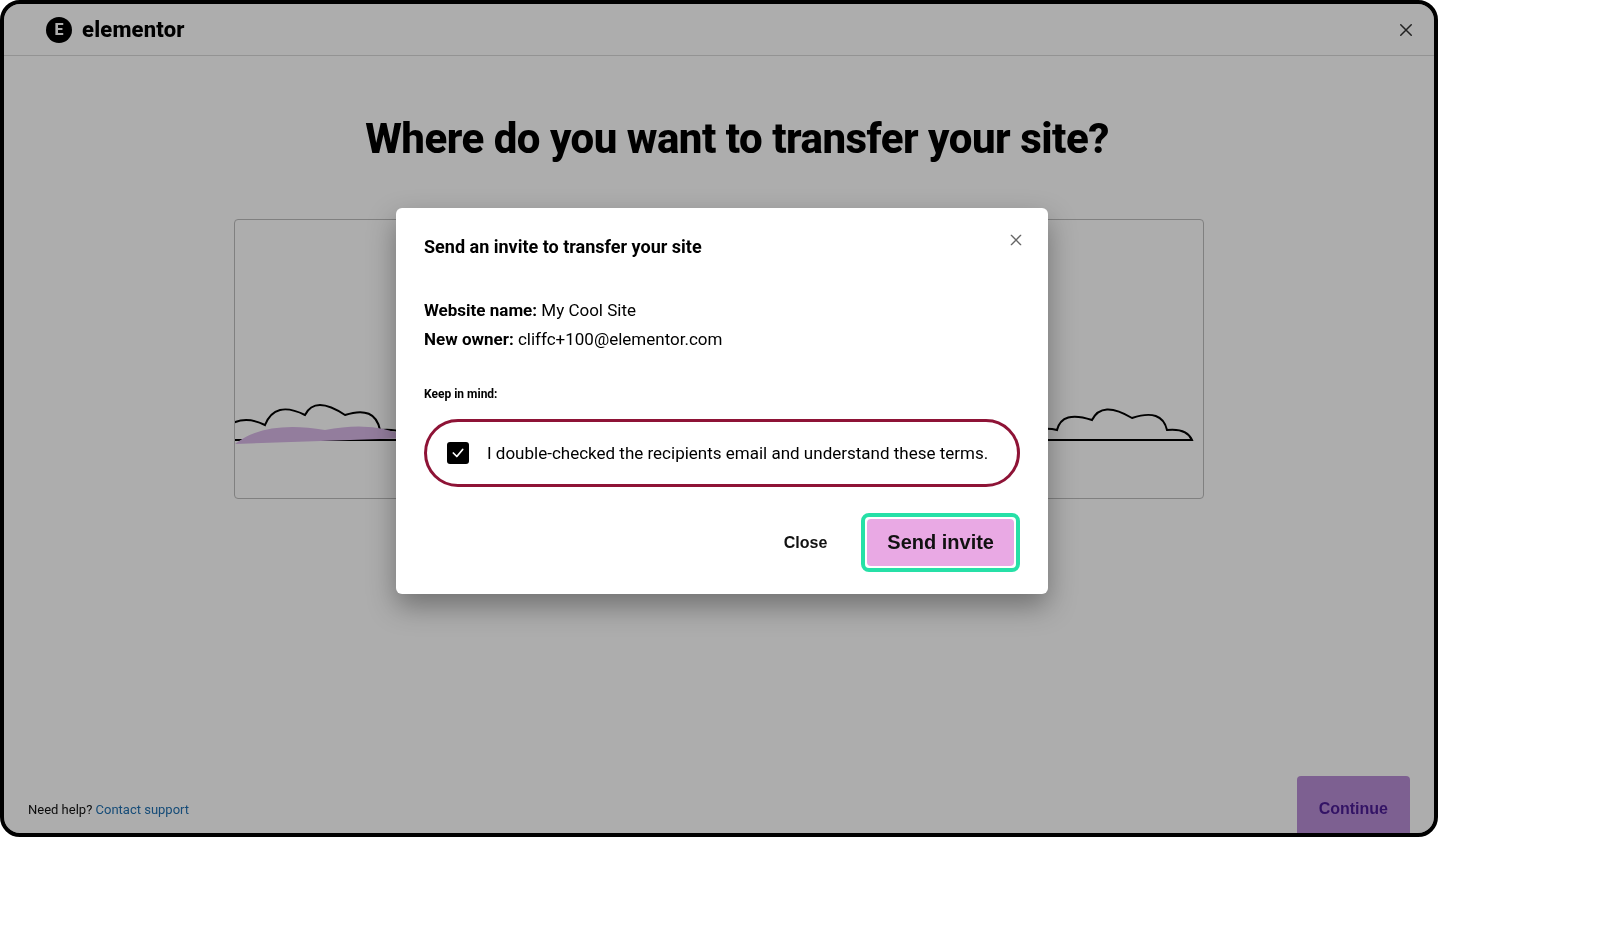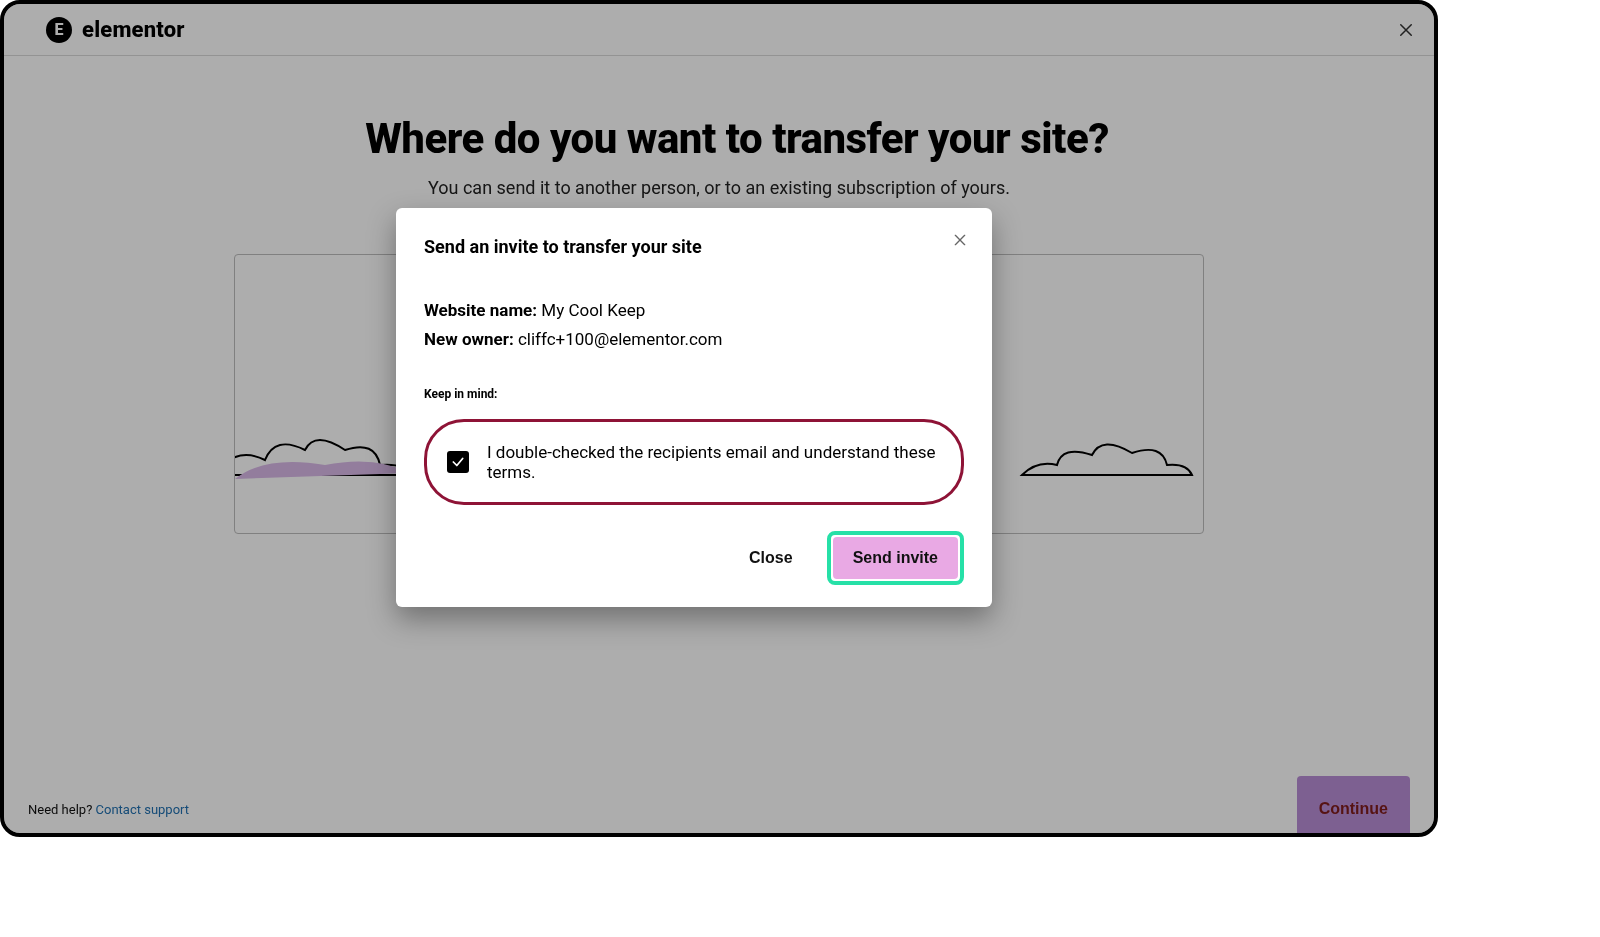--- a/index.html
+++ b/index.html
@@ -94,40 +94,40 @@
     position: absolute; left: 0; right: 0; bottom: 0;
     height: 48px;
     display: flex; align-items: center;
     padding: 0 24px;
   }
   .help-text { font-size: 13px; color: #111; }
   .help-link { color: #2271b1; text-decoration: none; cursor: pointer; }
   .continue-btn {
     margin-left: auto;
     background: #b98ed6;
-    color: #7f1d1d;
+    color: #4c1d95;
     font-weight: 700;
     font-size: 16px;
     border: none;
     padding: 24px 22px;
     border-radius: 4px;
     cursor: pointer;
   }
 
   
   .dim {
     position: absolute; inset: 0;
     background: rgba(0,0,0,0.32);
   }
 
   
   .modal {
     position: absolute;
     left: 392px; top: 204px;
-    width: 596px;
+    width: 652px;
     background: #fff;
     border-radius: 6px;
     box-shadow: 0 12px 28px rgba(0,0,0,0.35);
     padding: 28px 28px 22px 28px;
   }
   .modal-title {
     font-size: 18px; font-weight: 700;
   }
   .modal-close {
     position: absolute; top: 22px; right: 22px;
@@ -179,21 +179,21 @@
     cursor: pointer; padding: 10px 6px;
   }
   .btn-send-wrap {
     border: 4px solid #26e0a7;
     border-radius: 8px;
     padding: 2px;
   }
   .btn-send {
     background: #e9a9e4;
     border: none;
-    font-size: 16px; font-weight: 700; color: #111;
+    font-size: 20px; font-weight: 700; color: #111;
     padding: 12px 20px; border-radius: 4px;
     cursor: pointer;
   }
 </style>
 </head>
 <body>
 
 <div class="frame">
   <div class="window">
 
@@ -206,21 +206,20 @@
       </div>
       <div class="top-close">
         <svg viewBox="0 0 24 24" fill="none" stroke-width="2" stroke-linecap="round">
             <path d="M5 5 L19 19 M19 5 L5 19"></path>
           </svg>
       </div>
     </div>
 
     <div class="page">
       <h1 class="page-title">Where do you want to transfer your site?</h1>
-      <p class="page-sub">You can send it to another person, or to an existing subscription of yours.</p>
 
       <div class="cards">
         <div class="card">
           <svg class="cloud left" viewBox="0 0 220 80">
             <path d="M10 60 Q30 30 60 45 Q70 20 100 35 Q110 15 140 35 Q170 25 175 50 Q200 48 205 60 Z" fill="none" stroke="#000" stroke-width="2"></path>
             <path d="M30 64 Q60 40 120 50 Q170 40 205 58" fill="#d9b8e8" stroke="none"></path>
           </svg>
         </div>
         <div class="card">
           <svg class="cloud right" viewBox="0 0 180 80">
@@ -244,21 +243,21 @@
       <div class="modal-close">
         <svg viewBox="0 0 24 24" fill="none" stroke-width="2" stroke-linecap="round">
             <path d="M5 5 L19 19 M19 5 L5 19"></path>
           </svg>
       </div>
 
       <div class="info">
         <div class="row">
           <span class="label">Website name:</span>
           <span> </span>
-          <span>My Cool Keep</span>
+          <span>My Cool Site</span>
         </div>
         <div class="row">
           <span class="label">New owner:</span>
           <span> </span>
           <span>cliffc+100@elementor.com</span>
         </div>
       </div>
 
       <div class="keep">
         <div class="heading">Keep in mind:</div>

